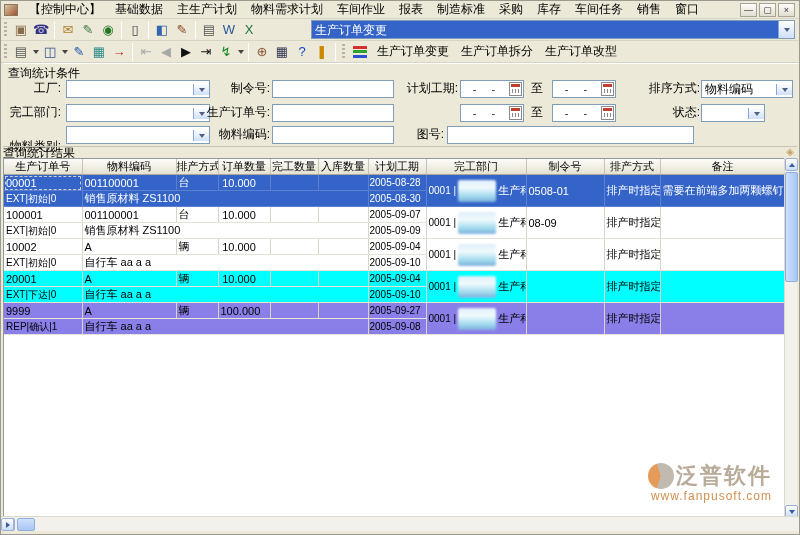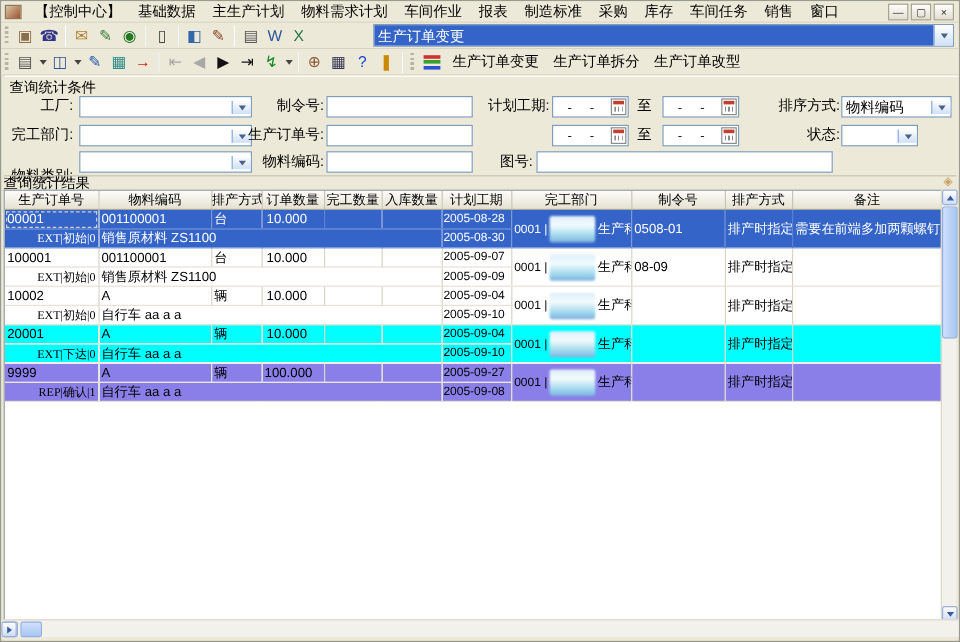--- a/index.html
+++ b/index.html
@@ -54,21 +54,21 @@
   table { border-collapse:collapse; table-layout:fixed; width:781px; font-size:11px; }
   col.c1{width:78px;} col.c2{width:94px;} col.c3{width:42px;} col.c4{width:52px;} col.c5{width:48px;}
   col.c6{width:50px;} col.c7{width:58px;} col.c8{width:100px;} col.c9{width:78px;} col.c10{width:56px;} col.c11{width:125px;}
   th { height:15px; font-weight:normal; background:linear-gradient(#fdfcfa,#e5e1d1); border-right:1px solid #c8c4b4; border-bottom:1px solid #aca899; white-space:nowrap; overflow:hidden; }
   td { height:13px; padding:0 2px; border-right:1px solid #d8d4c8; border-bottom:1px solid #e6e2d6; white-space:nowrap; overflow:hidden; }
   tr[data-variant="selected"] > td { background:var(--selection); color:#fff; border-right-color:#5a80cf; border-bottom-color:#5a80cf; }
   tr[data-variant="cyan"] > td { background:var(--row-cyan); }
   tr[data-variant="purple"] > td { background:var(--row-purple); }
   td.num { text-align:center; padding-right:12px; }
   td.c-date { font-size:10px; padding:0 1px; }
-  td.status { font-size:10px; font-family:Liberation Serif, serif;text-align:right; }
+  td.status { font-size:10px; font-family:Liberation Sans, sans-serif; }
   td.c-sched { text-align:center; }
   td.focus-cell { outline:1px dashed #cfcfcf; outline-offset:-2px; }
   .dept-prefix { font-size:10px; }
   .blur-block { display:inline-block; vertical-align:middle; width:38px; height:22px; margin:0 2px; background:linear-gradient(180deg,#dfeefa,#f2fbfd 35%,#9fd8ec 75%,#7fb0e0); filter:blur(1px); border-radius:2px; }
 
   
   #vscroll { position:absolute; top:157px; right:2px; width:13px; height:360px; background:#f3f1ec; border-left:1px solid #dcd8cc; }
   .sc-btn { position:absolute; left:0; width:13px; height:13px; background:linear-gradient(#fdfdfd,#cdddf8); border:1px solid #9ab0d8; border-radius:2px; display:flex; align-items:center; justify-content:center; }
   .sc-btn.up { top:0; } .sc-btn.down { bottom:0; }
   .arrow-up::after { content:""; border:3px solid transparent; border-bottom:4px solid #3a5a9c; margin-bottom:3px; }
@@ -355,20 +355,25 @@
         </tr>
         <tr data-variant="purple">
           <td class="status">REP|确认|1</td>
           <td colspan="5">自行车  aa  a  a</td>
           <td class="c-date">2005-09-08</td>
         </tr>
       </tbody>
     </table>
 
     <div id="watermark">
+      <div id="wm-row">
+        <span id="wm-logo"></span>
+        <span id="wm-brand">泛普软件</span>
+      </div>
+      <div id="wm-url">www.fanpusoft.com</div>
     </div>
   </div>
 
   <div id="vscroll">
     <span class="sc-btn up arrow-up"></span>
     <span id="v-thumb"></span>
     <span class="sc-btn down arrow-down"></span>
   </div>
 
   <div id="hscroll">

